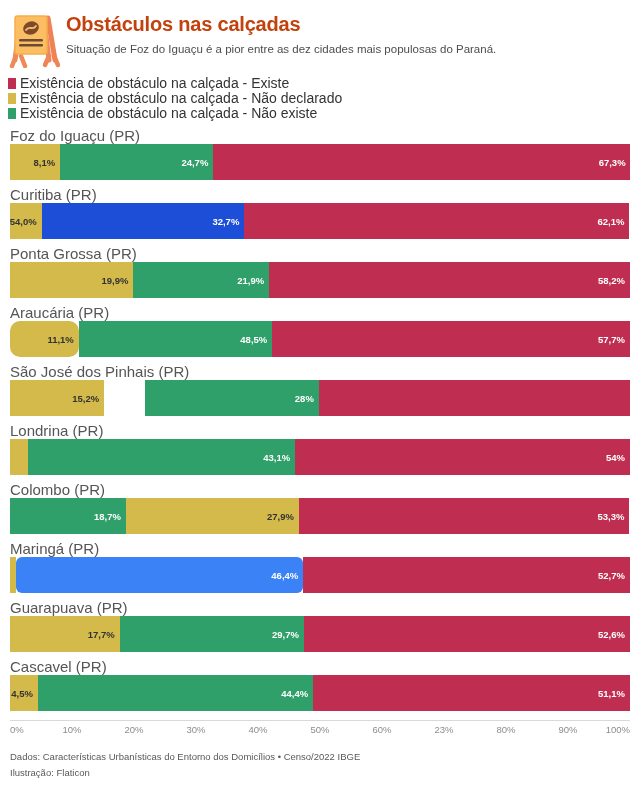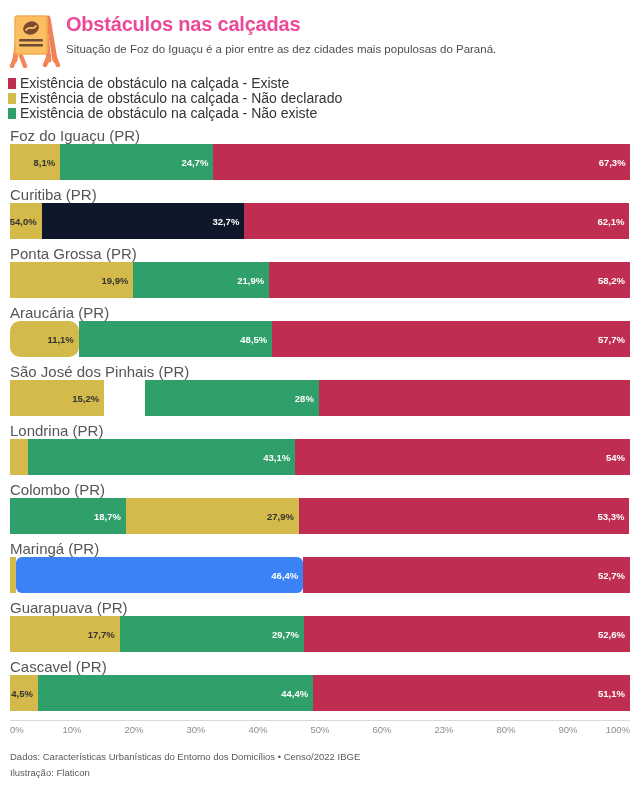--- a/index.html
+++ b/index.html
@@ -11,21 +11,21 @@
     color: #333333;
     overflow: hidden;
   }
   .page { width:640px; height:800px; position:relative; }
 
   
   .header { display:flex; align-items:flex-start; padding:10px 10px 0 8px; }
   .logo { width:52px; height:58px; flex:0 0 52px; margin-right:6px; }
   .head-text { padding-top:2px; }
   .title {
-    font-size:20px; font-weight:bold; color:#ec4899;
+    font-size:20px; font-weight:bold; color:#c2410c;
     letter-spacing:-0.2px; line-height:24px; margin:0;
   }
   .subtitle {
     font-size:11.5px; color:#4d4d4d; line-height:15px;
     margin:6px 0 0 0; font-weight:normal;
   }
 
   
   .legend { padding:9px 10px 0 8px; }
   .legend-row { display:flex; align-items:center; flex-wrap:wrap; line-height:13px; }
@@ -132,21 +132,21 @@
             <span>67,3%</span>
           </div>
         </div>
       </div>
       <div class="bar-group">
         <div class="bar-label">Curitiba (PR)</div>
         <div class="bar">
           <div class="seg dark" style="background: rgb(212, 186, 74); flex: 0 0 5.1%; width: 5.1%;">
             <span>54,0%</span>
           </div>
-          <div class="seg light" style="background: #0f172a; flex: 0 0 32.7%; width: 32.7%;">
+          <div class="seg light" style="background: #1d4ed8; flex: 0 0 32.7%; width: 32.7%;">
             <span>32,7%</span>
           </div>
           <div class="seg light" style="background: rgb(191, 46, 80); flex: 0 0 62.1%; width: 62.1%;">
             <span>62,1%</span>
           </div>
         </div>
       </div>
       <div class="bar-group">
         <div class="bar-label">Ponta Grossa (PR)</div>
         <div class="bar">

